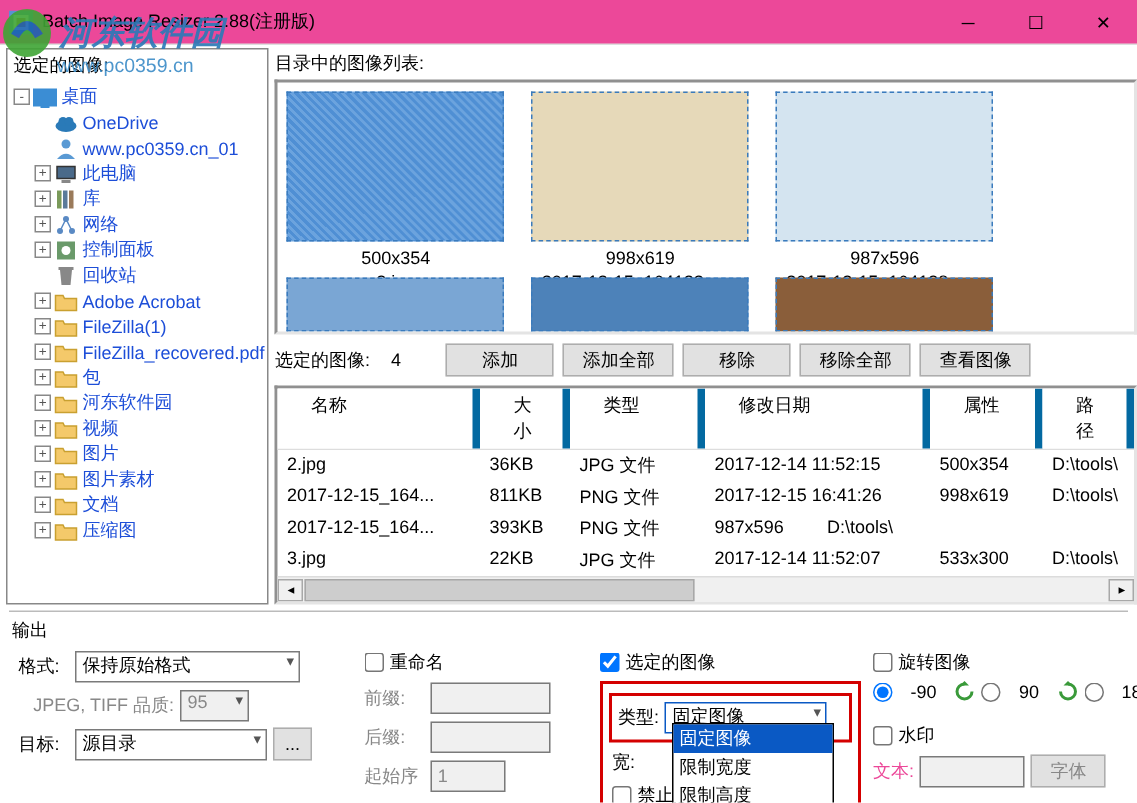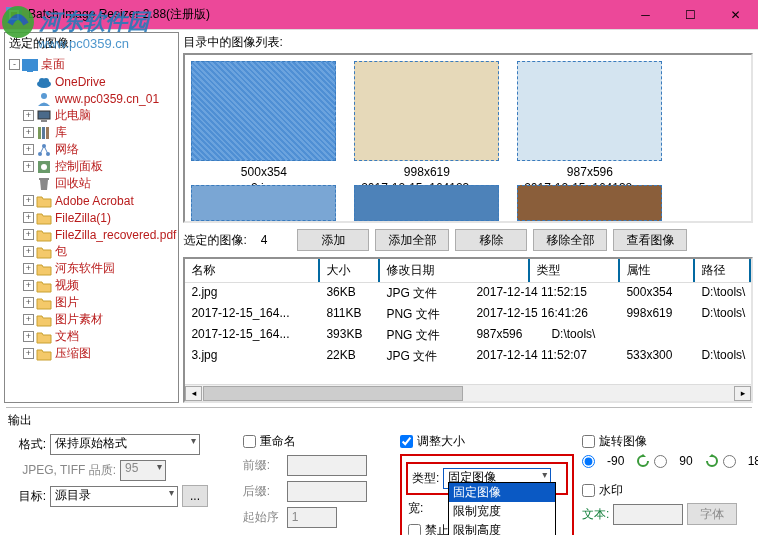--- a/index.html
+++ b/index.html
@@ -13,54 +13,54 @@
 .watermark .wtext{font-size:22px;font-weight:bold;color:#2a7ab8;font-style:italic;vertical-align:middle}
 .watermark .wurl{font-size:13px;color:#3a8bc7;margin-left:38px;margin-top:-4px}
 .content{display:flex;height:375px}
 .left-pane{width:185px;border:1px solid #888;margin:2px 2px 2px 4px;display:flex;flex-direction:column}
 .pane-title{font-size:12px;color:#000;margin:2px 4px}
 .tree{flex:1;overflow:auto;padding:2px}
 .tree-item{display:flex;align-items:center;height:17px;white-space:nowrap;padding-left:2px}
 .tree-item .exp{width:11px;height:11px;border:1px solid #888;display:flex;align-items:center;justify-content:center;font-size:9px;color:#555;margin-right:2px;line-height:9px}
 .tree-item .noexp{width:13px;display:inline-block}
 .tree-item .ico{width:16px;height:16px;margin-right:3px;display:inline-block}
-.tree-item .lbl{color:#b91c1c}
+.tree-item .lbl{color:#1d4ed8}
 .right-pane{flex:1;margin:2px 6px 2px 2px;display:flex;flex-direction:column}
 .thumbs-label{margin:2px 0}
 .thumbs-area{border:2px inset #e4e4e4;height:170px;padding:6px;display:flex;gap:18px;overflow:hidden;position:relative}
 .thumb{display:flex;flex-direction:column;align-items:center;width:145px}
 .thumb .img{width:145px;height:100px;border:1px dashed #3a7bbd;background:repeating-linear-gradient(45deg,#4f8fd4 0 2px,#6ba3de 2px 4px)}
 .thumb.t2 .img{background:#e6d9b9}
 .thumb.t3 .img{background:#d4e4f0}
 .thumb .size{margin-top:4px}
 .thumb .fname{margin-top:2px}
 .thumbs-row2{position:absolute;top:130px;left:6px;display:flex;gap:18px}
 .thumbs-row2 .mini{width:145px;height:36px;border:1px dashed #3a7bbd;background:#7aa6d4}
 .thumbs-row2 .mini.m2{background:#4d82b9}
 .thumbs-row2 .mini.m3{background:#8a5e3a}
 .selected-row{display:flex;align-items:center;gap:6px;margin:6px 0}
 .selected-row .lbl{margin-right:8px}
 .selected-row .cnt{margin-right:24px}
 .btn{height:22px;border:1px solid #adadad;background:#e1e1e1;padding:0 12px;min-width:72px;display:inline-flex;align-items:center;justify-content:center}
 .filelist{border:2px inset #e4e4e4;flex:1;overflow:hidden;display:flex;flex-direction:column}
 .headers{display:flex;background:#fff;border-bottom:1px solid #ddd}
-.headers .h{padding:3px 6px;border-right:2px solid #0369a1;background:#fff}
+.headers .h{padding:3px 22px;border-right:5px solid #0369a1;background:#fff}
 .hc-name{width:135px}.hc-size{width:60px}.hc-type{width:90px}.hc-date{width:150px}.hc-attr{width:75px}.hc-path{flex:1}
 .rows{overflow:auto}
 .row{display:flex;padding:1px 0}
 .row .c{padding:1px 6px}
 .hscroll{height:17px;background:#f0f0f0;border-top:1px solid #dcdcdc;display:flex;align-items:center}
 .hscroll .thumb-sc{height:15px;background:#cdcdcd;border:1px solid #a8a8a8;width:260px;margin-left:1px}
 .hscroll .arrow{width:17px;height:15px;border:1px solid #a8a8a8;background:#f0f0f0;display:flex;align-items:center;justify-content:center;font-size:9px}
 .output{border-top:1px solid #bbb;margin:2px 6px;padding-top:2px}
 .output-title{margin:2px 0 4px 2px}
 .out-grid{display:flex;gap:8px}
 .col{display:flex;flex-direction:column;gap:4px}
 .field-row{display:flex;align-items:center;gap:4px;height:22px}
-.label{min-width:40px;text-align:right}
+.label{min-width:40px;text-align:center}
 .select{border:1px solid #7a7a7a;height:21px;background:#fff;padding:0 16px 0 4px;position:relative;display:inline-flex;align-items:flex-start}
 .select::after{content:"▾";position:absolute;right:3px;color:#555;font-size:10px}
 .select.disabled{background:#f0f0f0;color:#888}
 .input{border:1px solid #7a7a7a;height:21px;background:#fff;padding:0 4px}
 .input.disabled{background:#f0f0f0;color:#888}
 .chk{display:inline-flex;align-items:center;gap:4px}
 .chk input{width:13px;height:13px}
 .group-resize{border:2px solid #d40000;padding:4px 6px;position:relative}
 .type-row{display:flex;align-items:center;gap:4px;border:2px solid #d40000;padding:4px;margin:2px -2px}
 .dd-open{position:absolute;top:26px;left:46px;border:1px solid #000;background:#fff;z-index:20;width:108px}
@@ -315,22 +315,22 @@
       <button class="btn">添加全部</button>
       <button class="btn">移除</button>
       <button class="btn">移除全部</button>
       <button class="btn">查看图像</button>
     </div>
 
     <div class="filelist">
       <div class="headers">
         <div class="h hc-name">名称</div>
         <div class="h hc-size">大小</div>
+        <div class="h hc-type">类型</div>
         <div class="h hc-date">修改日期</div>
-        <div class="h hc-type">类型</div>
         <div class="h hc-attr">属性</div>
         <div class="h hc-path">路径</div>
       </div>
       <div class="rows" id="rows">
           <div class="row">
             <div class="c hc-name">2.jpg</div>
             <div class="c hc-size">36KB</div>
             <div class="c hc-type">JPG 文件</div>
             <div class="c hc-date">2017-12-14 11:52:15</div>
             <div class="c hc-attr">500x354</div>
@@ -412,21 +412,21 @@
         </div>
       <div class="field-row">
           <span style="color:#888;width:40px">起始序</span>
           <input class="input disabled" style="width: 50px;" value="1">
         </div>
     </div>
 
     <div class="col" style="width:175px;position:relative">
       <label class="chk">
           <input type="checkbox" checked="" style="">
-          <span>调整大小</span>
+          <span>选定的图像</span>
         </label>
       <div class="group-resize">
         <div class="type-row">
           <span>类型:</span>
           <span class="select" style="width:108px;border:1px solid #0a59c4">
               <span>固定图像</span>
             </span>
         </div>
         <div class="dd-open" id="dd">
             <div class="opt sel">固定图像</div>
@@ -475,19 +475,19 @@
               <path d="M7 0 L4 3 L10 3 Z" fill="#c03a3a"></path>
             </svg>
           </span>
       </div>
       <div style="height:6px"></div>
       <label class="chk">
           <input type="checkbox" style="">
           <span>水印</span>
         </label>
       <div class="field-row">
-          <span style="color:#15803d">文本:</span>
+          <span style="color:#ec4899">文本:</span>
           <input class="input disabled" style="width: 70px;">
           <button class="btn" style="min-width:40px;color:#888">字体</button>
         </div>
     </div>
   </div>
 </div>
 
 </body></html>

